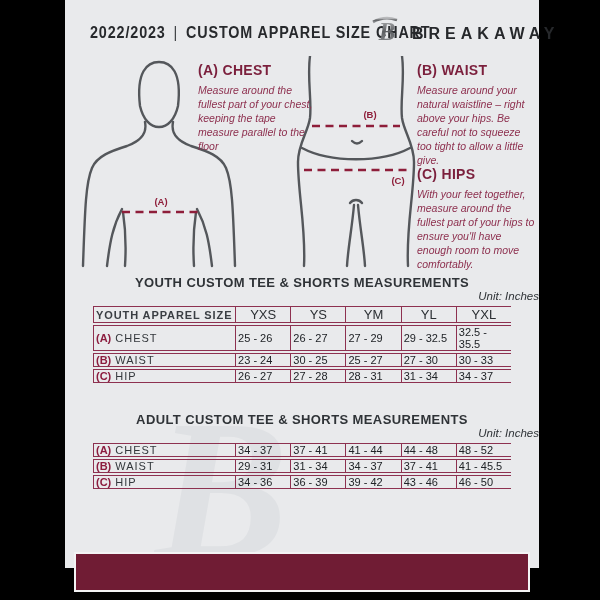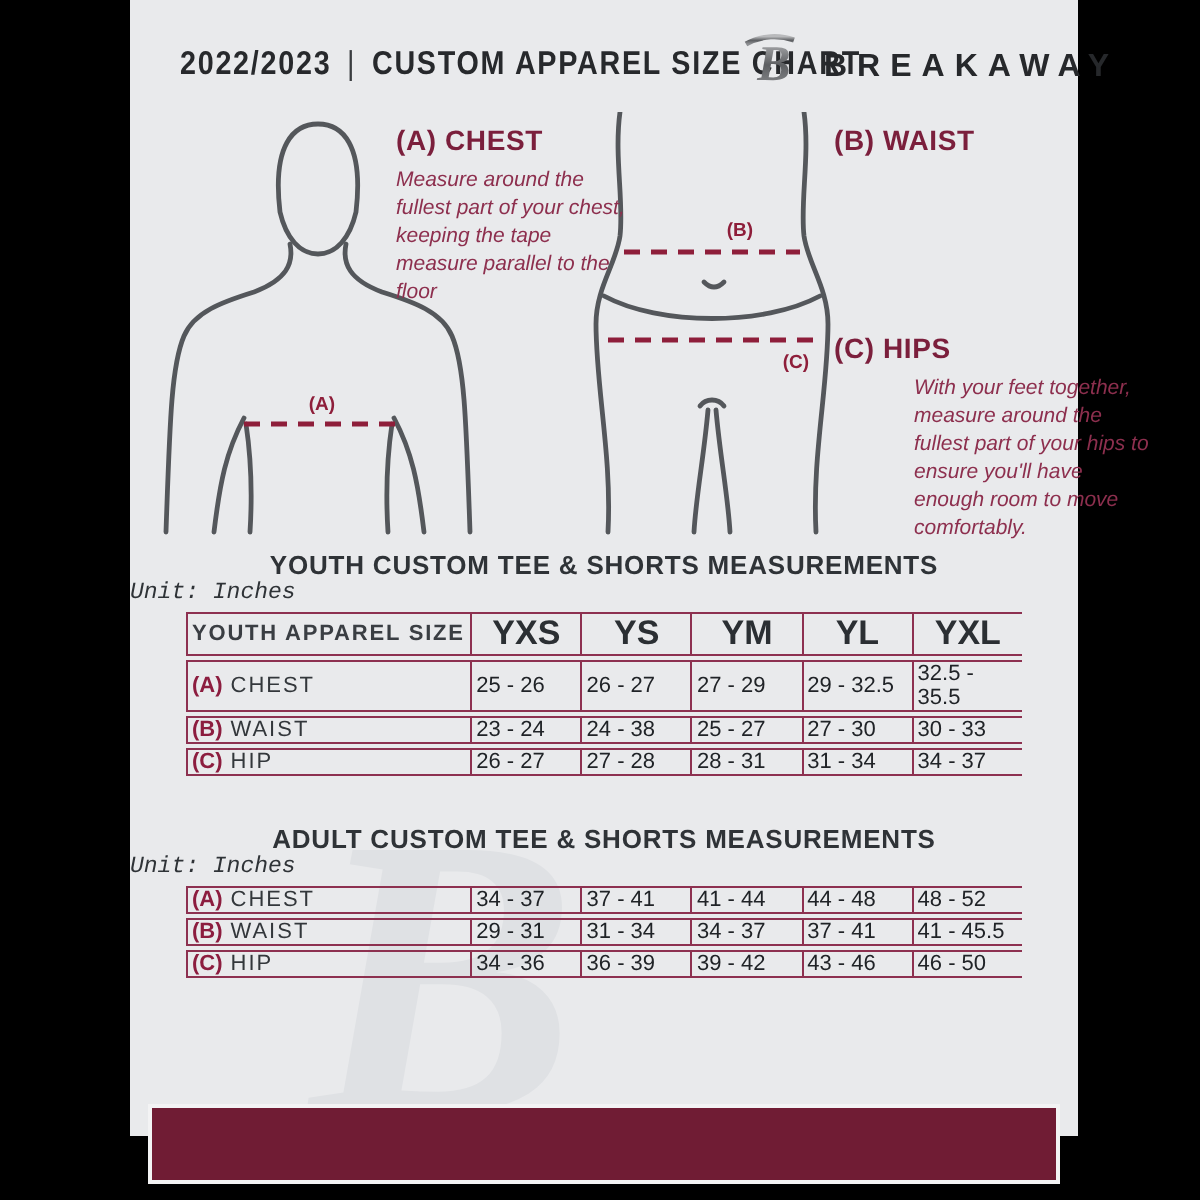--- a/index.html
+++ b/index.html
@@ -16,44 +16,44 @@
   .brand-name{position:absolute;left:347px;top:25px;font-size:16px;font-weight:bold;
               letter-spacing:5px;color:#26282b;white-space:nowrap;}
 
   
   .guide-head{position:absolute;font-size:14px;font-weight:bold;color:#7b1f3c;
               letter-spacing:.3px;white-space:nowrap;}
   .guide-text{position:absolute;font-size:10.5px;font-style:italic;line-height:1.33;
               color:#8d2f4e;}
   #chest-head{left:133px;top:62px;} #chest-text{left:133px;top:84px;width:118px;}
   #waist-head{left:352px;top:62px;} #waist-text{left:352px;top:84px;width:118px;}
-  #hips-head{left:352px;top:166px;} #hips-text{left:352px;top:188px;width:120px;margin-left:40px;}
+  #hips-head{left:352px;top:166px;} #hips-text{left:352px;top:188px;width:120px;}
   .figure{position:absolute;}
   #torso-svg{left:12px;top:56px;} #lower-svg{left:225px;top:56px;}
   .outline{fill:none;stroke:#54575b;stroke-width:2.4;stroke-linecap:round;}
   .dashline{fill:none;stroke:#8e1e3a;stroke-width:2.6;stroke-dasharray:8 5.5;}
   .diag-label{font:bold 9.5px "Liberation Sans",sans-serif;fill:#8e1e3a;}
 
   
   .tbl-title{position:absolute;width:100%;text-align:center;font-size:13px;font-weight:bold;
              color:#2f3337;letter-spacing:.4px;}
-  .tbl-unit{position:absolute;width:100%;text-align:left;font-size:11.5px;font-style:italic;
-            color:#2f3337;font-family:Liberation Mono, monospace;}
+  .tbl-unit{position:absolute;width:100%;text-align:right;font-size:11.5px;font-style:italic;
+            color:#2f3337;}
   #youth-title{top:275px;} #youth-unit{top:290px;}
   #adult-title{top:412px;} #adult-unit{top:427px;}
   .size-table{position:absolute;left:28px;width:418px;border-collapse:separate;
               border-spacing:0 2px;table-layout:fixed;z-index:1;}
   #youth-table{top:304px;} #adult-table{top:441px;}
   .size-table td,.size-table th{border-top:1.6px solid #8d3150;border-bottom:1.6px solid #8d3150;
               padding:0 2px;background:transparent;}
   .size-table col.c0{width:34%;}
   .lbl-cell{text-align:left;padding-left:10px;border-left:1.4px solid #8d3150;
             font-size:11px;letter-spacing:.9px;color:#3a3e43;white-space:nowrap;}
-  .size-cell{border-left:1.4px solid #8d3150;font-weight:bold;
-             font-size:17px;color:#2b2f33;}
+  .size-cell{border-left:1.4px solid #8d3150;font-weight:normal;
+             font-size:13px;color:#2b2f33;}
   .val-cell{text-align:left;border-left:1.4px solid #8d3150;font-size:11px;color:#202327;}
   .row-prefix{font-weight:bold;color:#8c1d3f;letter-spacing:0;}
   .row-label{color:#33373b;letter-spacing:1px;}
 
   
   .watermark{position:absolute;left:90px;top:390px;font-family:"Liberation Serif",serif;
              font-style:italic;font-weight:bold;font-size:200px;line-height:1;
              color:#dfe1e4;z-index:0;user-select:none;}
   .footer-bar{position:absolute;left:9px;top:552px;width:452px;height:36px;background:#701c34;
               border:2px solid #f3f3f4;z-index:2;}
@@ -102,20 +102,21 @@
       <path class="outline" d="M68 149 C 70 172 74 192 75 210"></path>
       <line class="dashline" x1="22" y1="70" x2="110" y2="70"></line>
       <text class="diag-label" x="80" y="62" text-anchor="middle">(B)</text>
       <line class="dashline" x1="14" y1="114" x2="120" y2="114"></line>
       <text class="diag-label" x="108" y="128" text-anchor="middle">(C)</text>
     </svg>
 
     <div id="chest-head" class="guide-head">(A) CHEST</div>
     <div id="chest-text" class="guide-text">Measure around the fullest part of your chest, keeping the tape measure parallel to the floor</div>
     <div id="waist-head" class="guide-head">(B) WAIST</div>
+    <div id="waist-text" class="guide-text">Measure around your natural waistline – right above your hips. Be careful not to squeeze too tight to allow a little give.</div>
     <div id="hips-head" class="guide-head">(C) HIPS</div>
     <div id="hips-text" class="guide-text">With your feet together, measure around the fullest part of your hips to ensure you'll have enough room to move comfortably.</div>
 
     <div class="watermark">B</div>
 
     <div id="youth-title" class="tbl-title">YOUTH CUSTOM TEE &amp; SHORTS MEASUREMENTS</div>
     <div id="youth-unit" class="tbl-unit">Unit: Inches</div>
     <table id="youth-table" class="size-table">
       <colgroup>
           <col class="c0">
@@ -138,21 +139,21 @@
         <td class="lbl-cell"><span class="row-prefix">(A)</span> <span class="row-label">CHEST</span></td>
         <td class="val-cell">25 - 26</td>
         <td class="val-cell">26 - 27</td>
         <td class="val-cell">27 - 29</td>
         <td class="val-cell">29 - 32.5</td>
         <td class="val-cell">32.5 - 35.5</td>
       </tr>
       <tr>
         <td class="lbl-cell"><span class="row-prefix">(B)</span> <span class="row-label">WAIST</span></td>
         <td class="val-cell">23 - 24</td>
-        <td class="val-cell">24 - 38</td>
+        <td class="val-cell">30 - 25</td>
         <td class="val-cell">25 - 27</td>
         <td class="val-cell">27 - 30</td>
         <td class="val-cell">30 - 33</td>
       </tr>
       <tr>
         <td class="lbl-cell"><span class="row-prefix">(C)</span> <span class="row-label">HIP</span></td>
         <td class="val-cell">26 - 27</td>
         <td class="val-cell">27 - 28</td>
         <td class="val-cell">28 - 31</td>
         <td class="val-cell">31 - 34</td>

